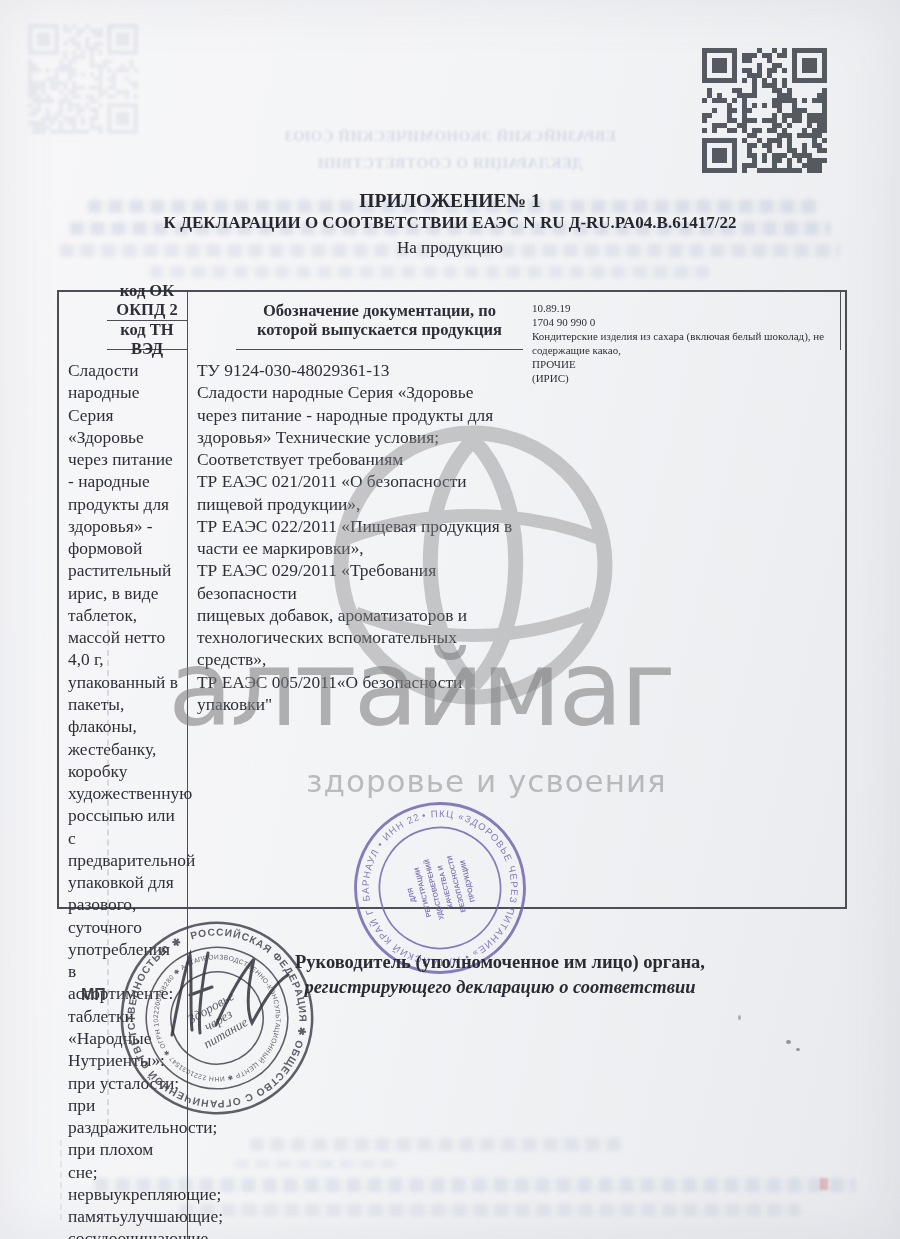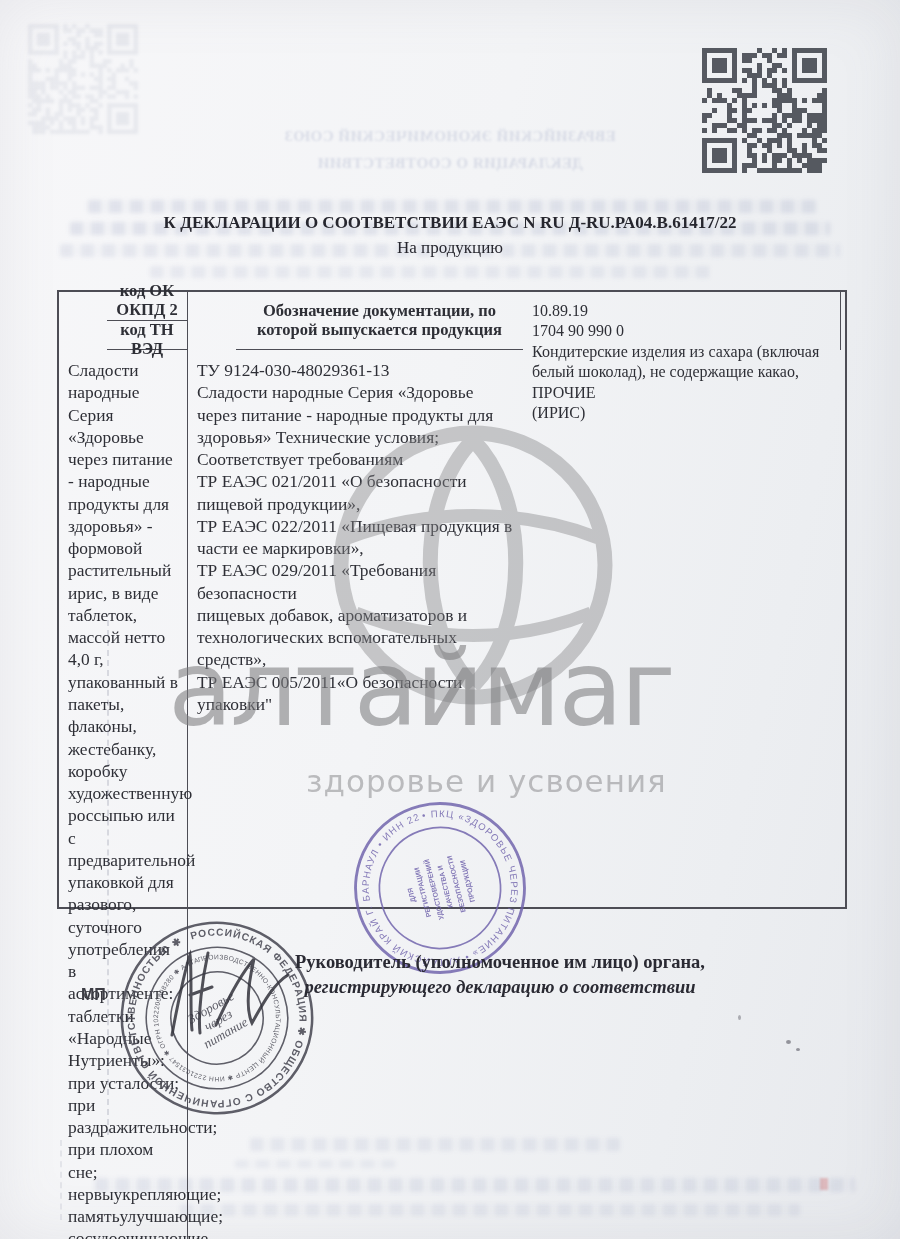--- a/index.html
+++ b/index.html
@@ -20,21 +20,21 @@
              display:grid;grid-template-columns:129px 335px 318px;grid-template-rows:58px 1fr;
              background:transparent;}
   .cell{border-right:1.6px solid #4d4d55;box-sizing:border-box;}
   .cell.last{border-right:none;}
   .hcell{border-bottom:1.6px solid #4d4d55;font-weight:bold;font-size:16.5px;line-height:1.15;
          display:flex;align-items:center;justify-content:center;text-align:center;white-space:pre-line;padding:2px 4px;margin-left:48px;}
   .c1split{display:flex;flex-direction:column;padding:0;}
   .c1split > div{flex:1;display:flex;align-items:center;justify-content:center;}
   .c1split > div:first-child{border-bottom:1.4px solid #4d4d55;}
   .bcell{font-size:17.4px;line-height:1.28;padding:9px 7px 0 9px;white-space:pre-line;text-align:left;}
-  .bcell.codes{font-size:16px;padding-right:3px;}
+  .bcell.codes{font-size:11px;padding-right:3px;}
   
   .wm{pointer-events:none;}
   #wm-brand{left:168px;top:636px;width:570px;font-family:"DejaVu Sans",sans-serif;
             font-weight:400;font-size:106px;letter-spacing:-3px;color:#7e7e80;opacity:.58;line-height:1;}
   #wm-tagline{left:306px;top:763px;font-family:"DejaVu Sans",sans-serif;
               font-size:31px;color:#8d8d90;opacity:.55;letter-spacing:1px;}
   
   .stamp{pointer-events:none;}
   #mp-label{left:62px;top:986px;font-family:"Liberation Sans",sans-serif;font-weight:bold;
             font-size:16px;color:#3c3c44;margin-left:19px;}
@@ -525,20 +525,21 @@
         <rect x="90" y="0" width="5" height="35" fill="#41454d"></rect>
         <rect x="120" y="0" width="5" height="35" fill="#41454d"></rect>
         <rect x="100" y="10" width="15" height="15" fill="#41454d"></rect>
         <rect x="0" y="90" width="35" height="5" fill="#41454d"></rect>
         <rect x="0" y="120" width="35" height="5" fill="#41454d"></rect>
         <rect x="0" y="90" width="5" height="35" fill="#41454d"></rect>
         <rect x="30" y="90" width="5" height="35" fill="#41454d"></rect>
         <rect x="10" y="100" width="15" height="15" fill="#41454d"></rect>
       </svg></div>
 
+  <div class="abs title" style="top:190px;font-size:19.5px;">ПРИЛОЖЕНИЕ№ 1</div>
   <div class="abs title" style="top:213px;font-size:17px;">К ДЕКЛАРАЦИИ О СООТВЕТСТВИИ ЕАЭС N RU Д-RU.РА04.В.61417/22</div>
   <div class="abs title" style="top:238px;font-size:17px;font-weight:normal;">На продукцию</div>
 
   <div id="doc-table" class="abs">
     <div class="cell hcell c1split">
       <div>код ОК ОКПД 2</div>
       <div>код ТН ВЭД</div>
     </div>
     <div class="cell hcell last">Обозначение документации, по
 которой выпускается продукция</div>

